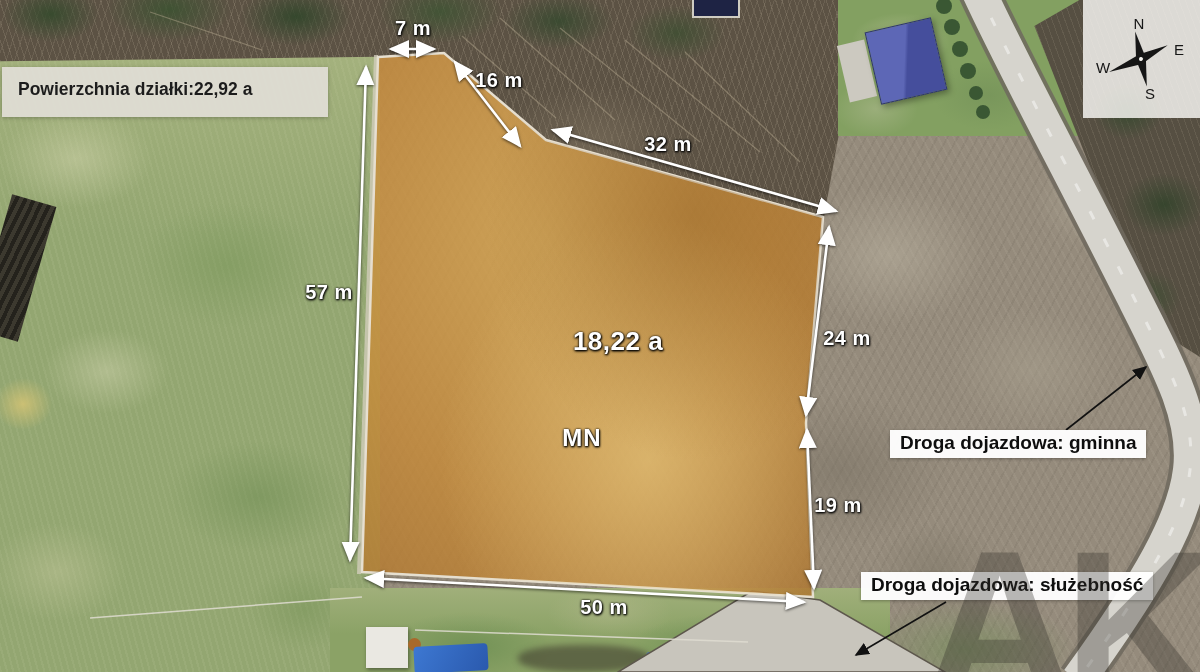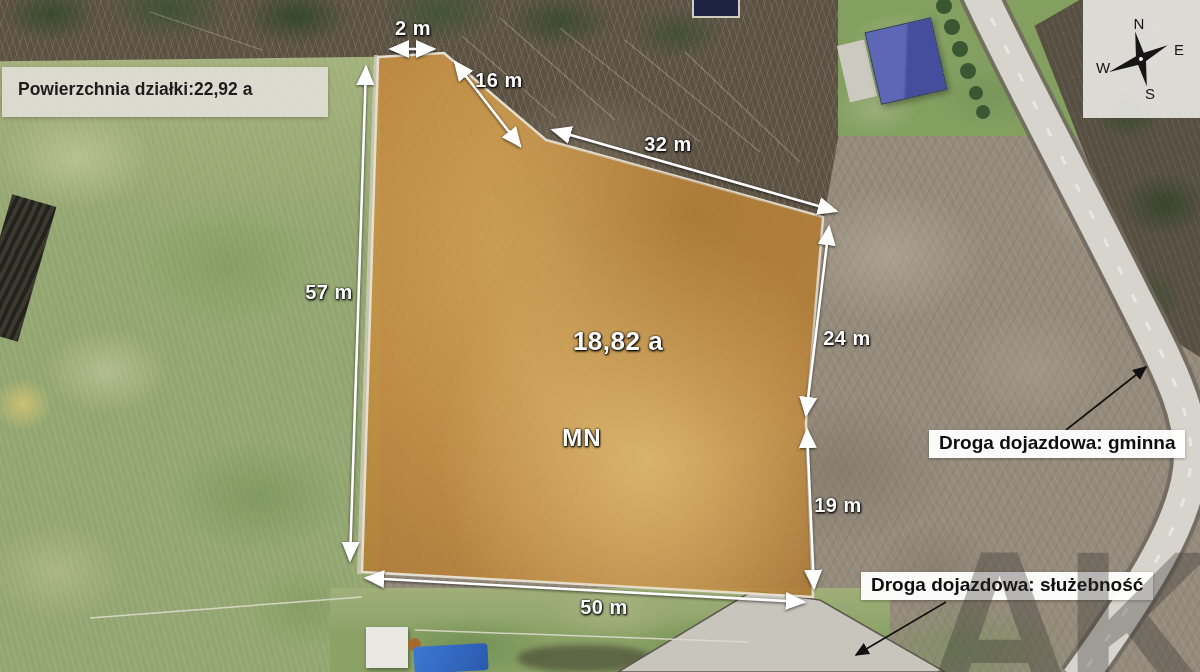--- a/index.html
+++ b/index.html
@@ -215,32 +215,32 @@
       <line x1="946" y1="602" x2="856" y2="655" marker-end="url(#ahb)"></line>
     </g>
 
     <g transform="translate(1141,59) rotate(-12)" fill="#161616">
       <polygon points="0,-28 5,0 0,28 -5,0"></polygon>
       <polygon points="-34,6 0,-5 29,-8 0,5"></polygon>
       <circle cx="0" cy="0" r="2" fill="#f5f4f0"></circle>
     </g>
   </svg>
 
-  <div class="meas-label" style="left:413px;top:28px">2 m</div>
+  <div class="meas-label" style="left:413px;top:28px">7 m</div>
   <div class="meas-label" style="left:499px;top:80px">16 m</div>
   <div class="meas-label" style="left:668px;top:144px">32 m</div>
   <div class="meas-label" style="left:329px;top:292px">57 m</div>
   <div class="meas-label" style="left:847px;top:338px">24 m</div>
   <div class="meas-label" style="left:838px;top:505px">19 m</div>
   <div class="meas-label" style="left:604px;top:607px">50 m</div>
 
-  <div class="meas-label area-label" style="left:618px;top:341px">18,82 a</div>
+  <div class="meas-label area-label" style="left:618px;top:341px">18,22 a</div>
   <div class="meas-label zone-label" style="left:582px;top:438px">MN</div>
 
-  <div class="road-box" style="left:929px;top:430px">Droga dojazdowa: gminna</div>
+  <div class="road-box" style="left:890px;top:430px">Droga dojazdowa: gminna</div>
   <div class="road-box" style="left:861px;top:572px">Droga dojazdowa: służebność</div>
 
   <div class="info-box">
     <p class="info-title">Powierzchnia działki:22,92 a</p>
   </div>
 
   <div class="compass-letter" style="left:1139px;top:23px">N</div>
   <div class="compass-letter" style="left:1179px;top:49px">E</div>
   <div class="compass-letter" style="left:1103px;top:67px">W</div>
   <div class="compass-letter" style="left:1150px;top:93px">S</div>

